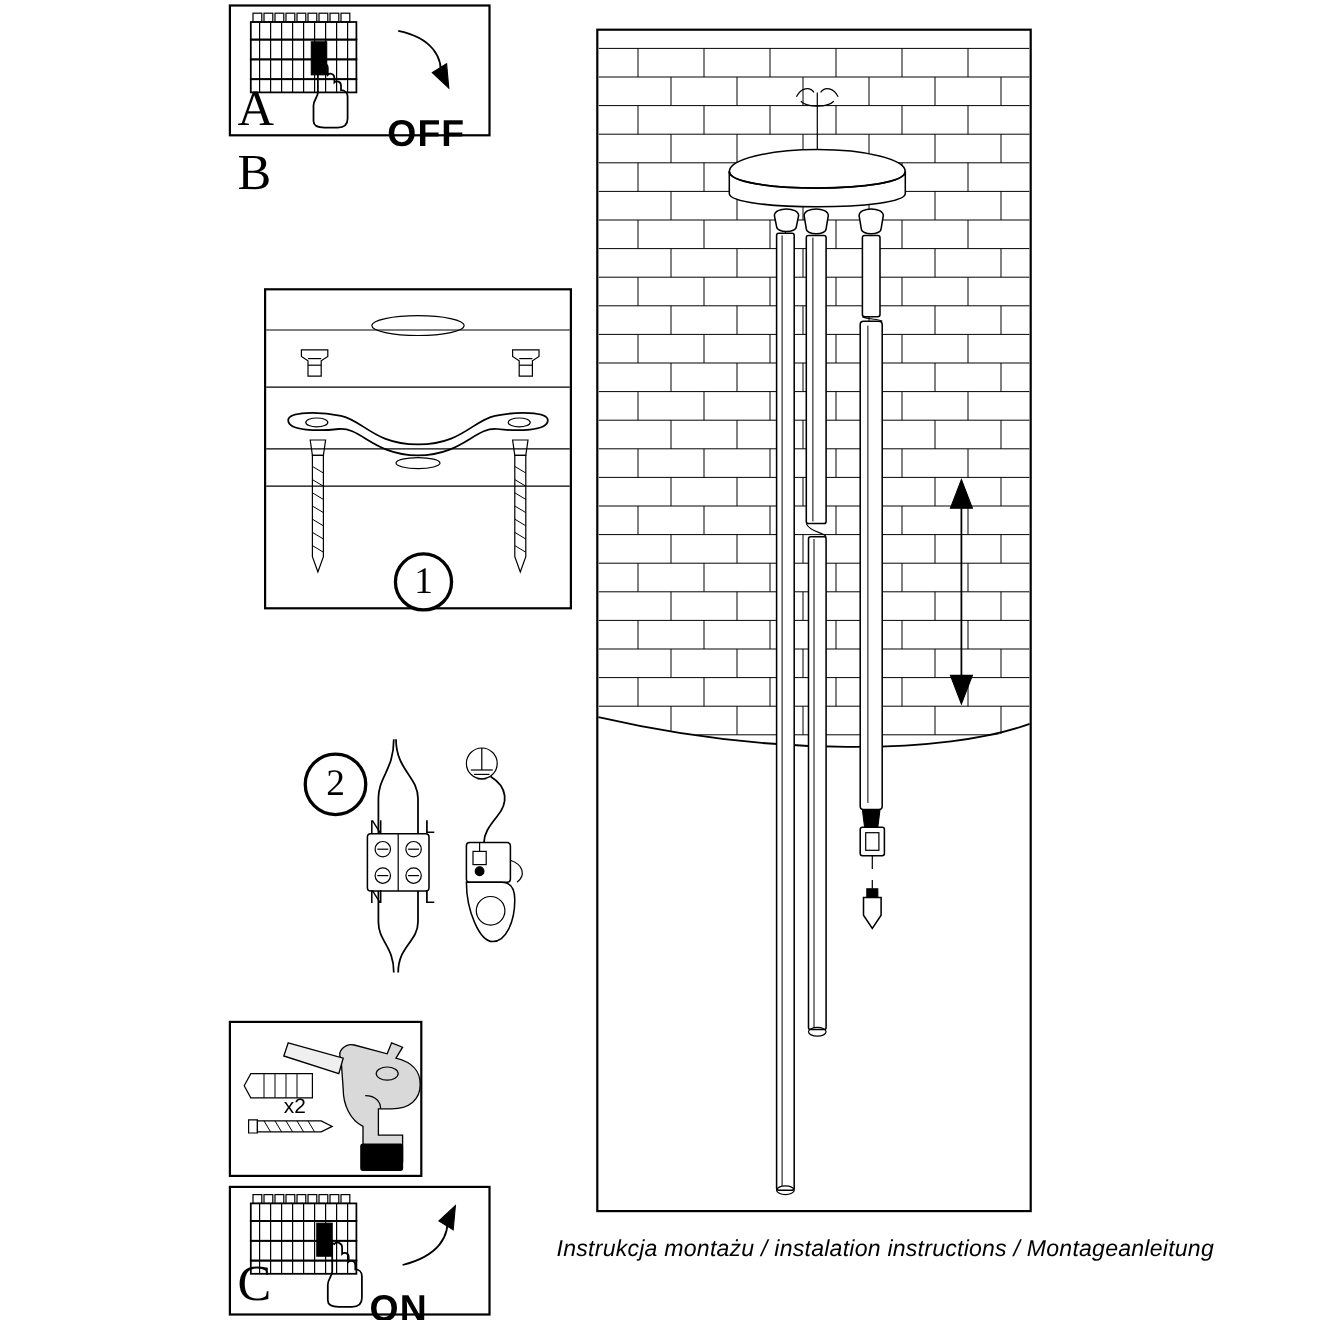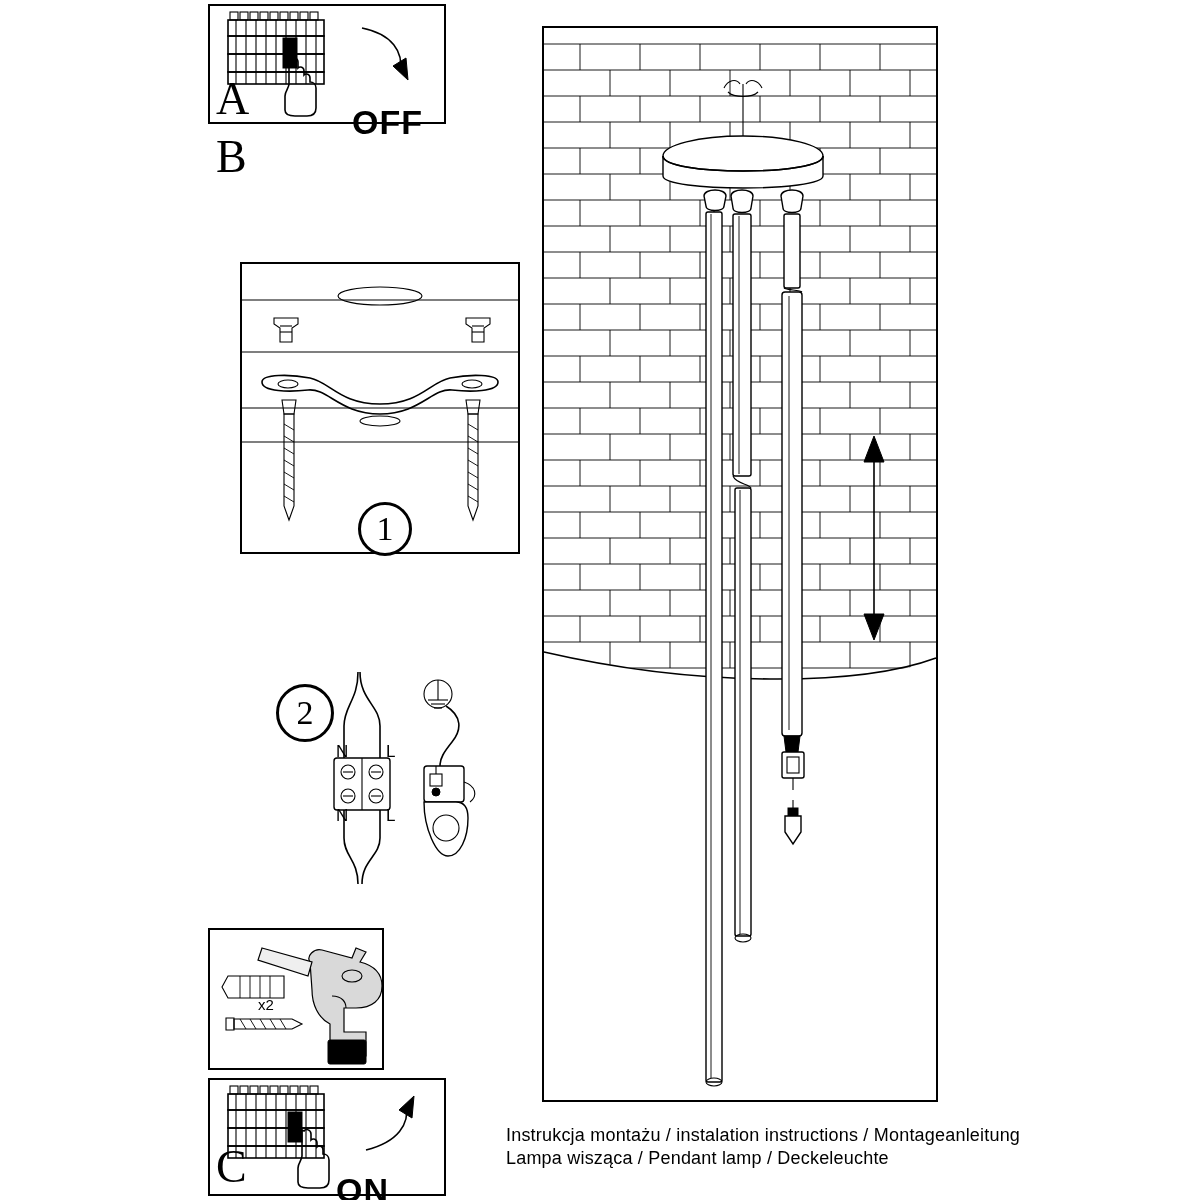--- a/index.html
+++ b/index.html
@@ -18,33 +18,33 @@
   #stepC{left:208px;top:1078px;width:238px;height:118px;}
   #stepC-label{left:216px;top:1140px;}
 
   
   #step1box{left:240px;top:262px;width:280px;height:292px;}
 
   
   #mainpanel{left:542px;top:26px;width:396px;height:1076px;}
 
   
-  .caption{position:absolute;font-size:18px;line-height:23px;letter-spacing:.2px;}
+  .caption{position:absolute;font-size:21px;line-height:23px;letter-spacing:.2px;font-style:italic;}
   #caption1{left:506px;top:1124px;}
   #caption2{left:506px;top:1147px;}
 
   
   .circnum{position:absolute;border:3px solid #000;border-radius:50%;
            display:flex;align-items:center;justify-content:center;
            font-family:"Liberation Serif",serif;font-size:34px;background:#fff;}
 
   
   .nl{position:absolute;font-size:17px;font-family:"Liberation Sans",sans-serif;}
 
-  .x2{position:absolute;font-size:15px;}
+  .x2{position:absolute;font-size:19px;}
 
   svg{position:absolute;left:0;top:0;overflow:visible;}
   .s{fill:none;stroke:#000;stroke-width:1.6;}
   .s2{fill:none;stroke:#000;stroke-width:1.1;}
   .sthin{fill:none;stroke:#000;stroke-width:.9;}
   .fillblk{fill:#000;stroke:#000;stroke-width:1;}
   .fillwht{fill:#fff;stroke:#000;stroke-width:1.4;}
   .fillgrey{fill:#d9d9d9;stroke:#000;stroke-width:1.2;}
   .filllgrey{fill:#efefef;stroke:#000;stroke-width:1.2;}
 </style>
@@ -577,15 +577,14 @@
     </g>
 
     <g>
       <line class="s" x1="874" y1="452" x2="874" y2="624"></line>
       <polygon class="fillblk" points="874,436 864,462 884,462"></polygon>
       <polygon class="fillblk" points="874,640 864,614 884,614"></polygon>
     </g>
   </svg>
 
   <div class="caption" id="caption1">Instrukcja montażu / instalation instructions / Montageanleitung</div>
-  <div class="caption" id="caption2">Lampa wisząca / Pendant lamp / Deckeleuchte</div>
 
 </div>
 
 </body></html>

